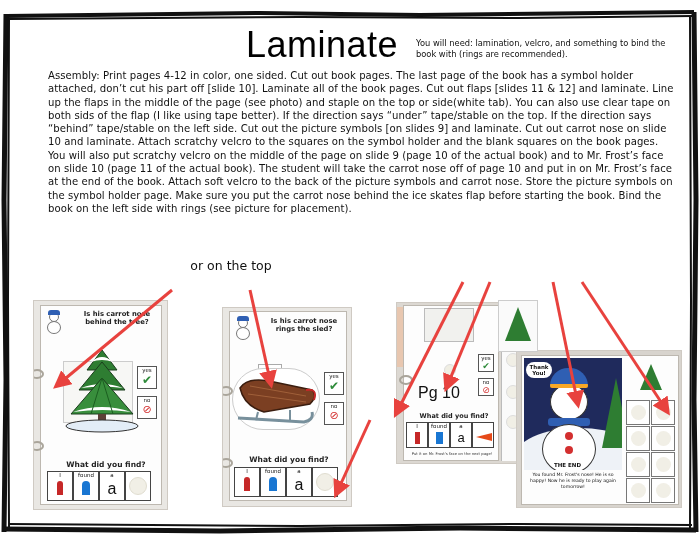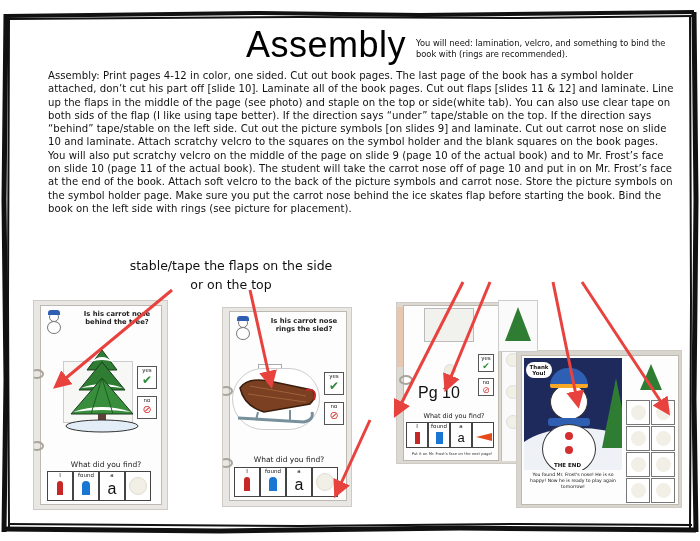--- a/index.html
+++ b/index.html
@@ -14,21 +14,21 @@
   .body-text { position: absolute; left: 48px; top: 69px; width: 630px; font-size: 10.1px; line-height: 13.3px; color: #111; letter-spacing: 0.05px; }
 
   .label1 { position: absolute; left: 102px; top: 256px; width: 258px; text-align: center; font-size: 12.5px; line-height: 19px; color: #111; }
   .label2 { position: absolute; left: 428px; top: 237px; width: 206px; text-align: center; font-size: 15px; line-height: 22px; color: #111; }
 
   .photo { position: absolute; background: #e9e7e3; border: 1px solid #cfcac3; overflow: hidden; }
   .page { position: absolute; background: #fdfdfd; border: 1px solid #bdb8b0; }
   .q { position: absolute; font-size: 6.8px; font-weight: bold; text-align: center; line-height: 8px; color: #222; }
   .ans { position: absolute; width: 20px; height: 23px; border: 1px solid #555; background: #fff; font-size: 5.5px; text-align: center; }
   .ans .lbl { display: block; line-height: 7px; color: #222; }
-  .find { position: absolute; font-size: 7.5px; font-weight: normal; color: #222; text-align: center; }
+  .find { position: absolute; font-size: 7.5px; font-weight: bold; color: #222; text-align: center; }
   .strip { position: absolute; display: flex; }
   .cell { width: 26px; height: 30px; border: 1px solid #444; background: #fff; font-size: 5.5px; text-align: center; position: relative; }
   .cell .lbl { display: block; line-height: 7px; }
   .cell .big { display: block; font-size: 16px; line-height: 20px; font-family: "Liberation Sans", sans-serif; }
   .dot { position: absolute; width: 18px; height: 18px; border-radius: 50%; background: #f1efe6; border: 1px solid #e0ddd0; left: 3px; top: 5px; }
   .ring { position: absolute; width: 14px; height: 10px; border: 2px solid #aaa59b; border-radius: 50%; }
   .arrows { position: absolute; left: 0; top: 0; width: 700px; height: 541px; pointer-events: none; }
 </style>
 </head>
 <body>
@@ -37,27 +37,26 @@
   <path d="M6 16 L260 13 L420 15 L694 12" stroke="#111" stroke-width="4" fill="none"></path>
   <path d="M10 19 L300 17 L520 18 L692 16" stroke="#111" stroke-width="2" fill="none"></path>
   <path d="M6 14 L4 200 L6 380 L4 532" stroke="#111" stroke-width="5" fill="none"></path>
   <path d="M9 18 L8 300 L9 530" stroke="#111" stroke-width="2" fill="none"></path>
   <path d="M694 12 L696 200 L694 400 L696 532" stroke="#111" stroke-width="5" fill="none"></path>
   <path d="M690 16 L691 300 L690 528" stroke="#111" stroke-width="2" fill="none"></path>
   <path d="M4 529 L220 531 L460 528 L696 530" stroke="#111" stroke-width="5" fill="none"></path>
   <path d="M8 524 L300 526 L520 524 L692 525" stroke="#111" stroke-width="2" fill="none"></path>
 </svg>
 
-<div class="title">Assembly</div>
+<div class="title">Laminate</div>
 <div class="needs">You will need: lamination, velcro, and something to bind the book with (rings are recommended).</div>
 
 <div class="body-text">Assembly: Print pages 4-12 in color, one sided. Cut out book pages. The last page of the book has a symbol holder attached, don’t cut his part off [slide 10]. Laminate all of the book pages. Cut out flaps [slides 11 &amp; 12] and laminate.  Line up the flaps in the middle of the page (see photo) and staple on the top or side(white tab). You can also use clear tape on both sids of the flap (I like using tape better). If the direction says “under” tape/stable on the top. If the direction says “behind” tape/stable on the left side.   Cut out the picture symbols [on slides 9] and laminate. Cut out carrot nose on slide 10 and laminate. Attach scratchy velcro to the squares on the symbol holder and the blank squares on the book pages. You will also put scratchy velcro on the middle of the page on slide 9 (page 10 of the actual book) and to Mr. Frost’s face on slide 10 (page 11 of the actual book). The student will take the carrot nose off of page 10 and put in on Mr. Frost’s face at the end of the book.  Attach soft velcro to the back of the picture symbols and carrot nose. Store the picture symbols on the symbol holder page. Make sure you put the carrot nose behind the ice skates flap before starting the book. Bind the book on the left side with rings (see picture for placement).</div>
 
 <div class="label1">
-  <div>stable/tape the flaps on the side</div>
   <div>or on the top</div>
 </div>
 <div class="label2">
 </div>
 
 <div class="photo" style="left:33px; top:300px; width:135px; height:210px;">
   <div class="page" style="left:6px; top:4px; width:122px; height:200px;">
     <div style="position:absolute; left:6px; top:6px; width:14px; height:24px;">
       <div style="width:10px;height:10px;border-radius:50%;background:#fff;border:1px solid #777;margin-left:2px;"></div>
       <div style="width:14px;height:13px;border-radius:50%;background:#fff;border:1px solid #777;margin-top:-1px;"></div>

